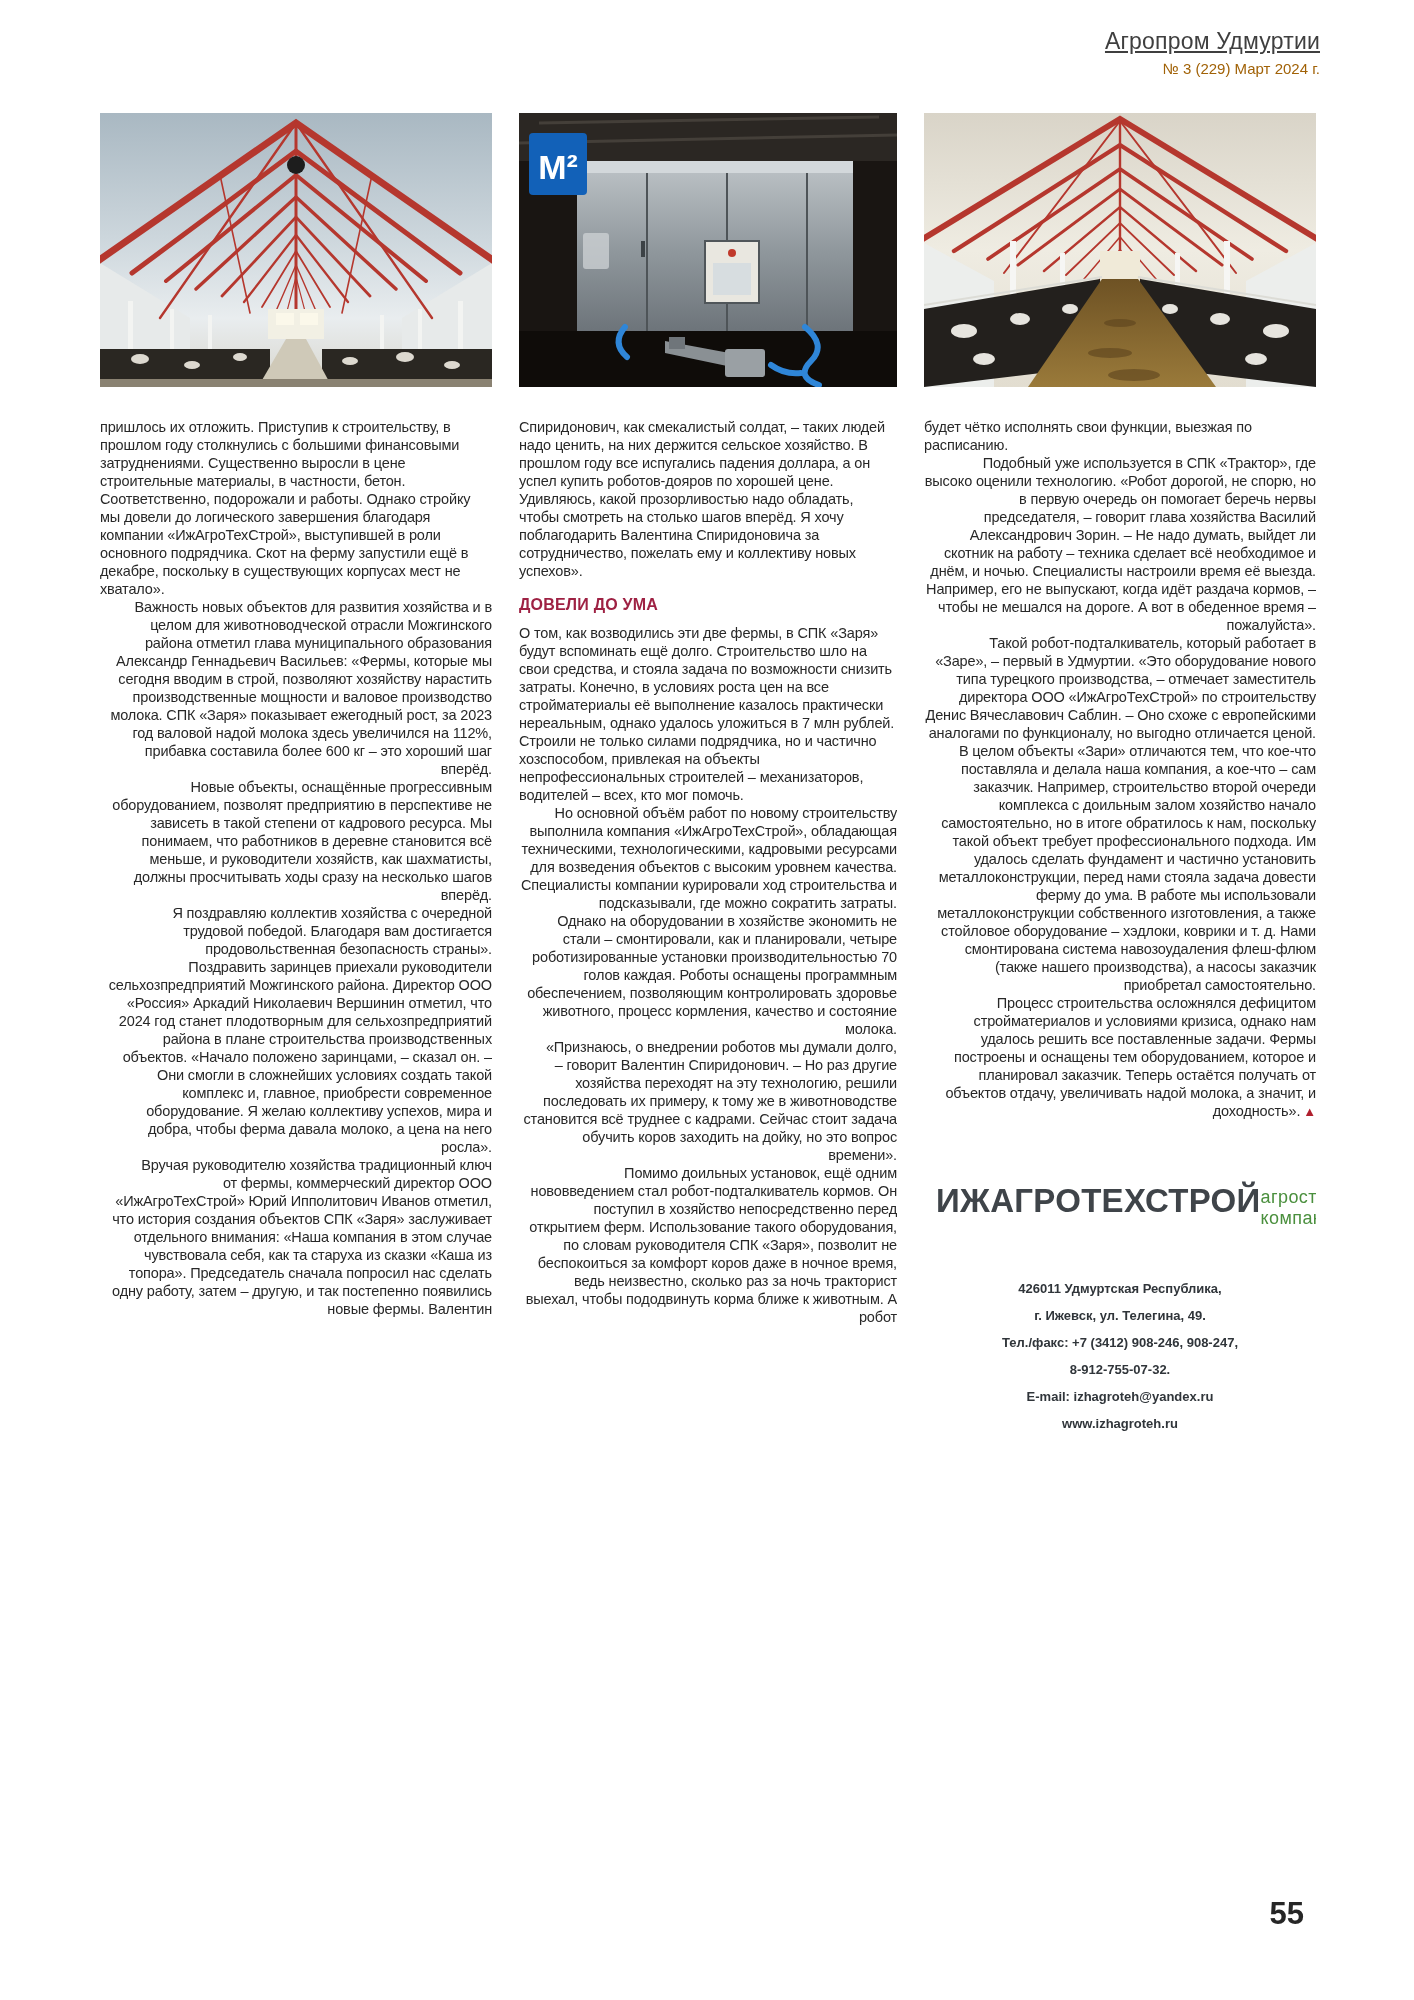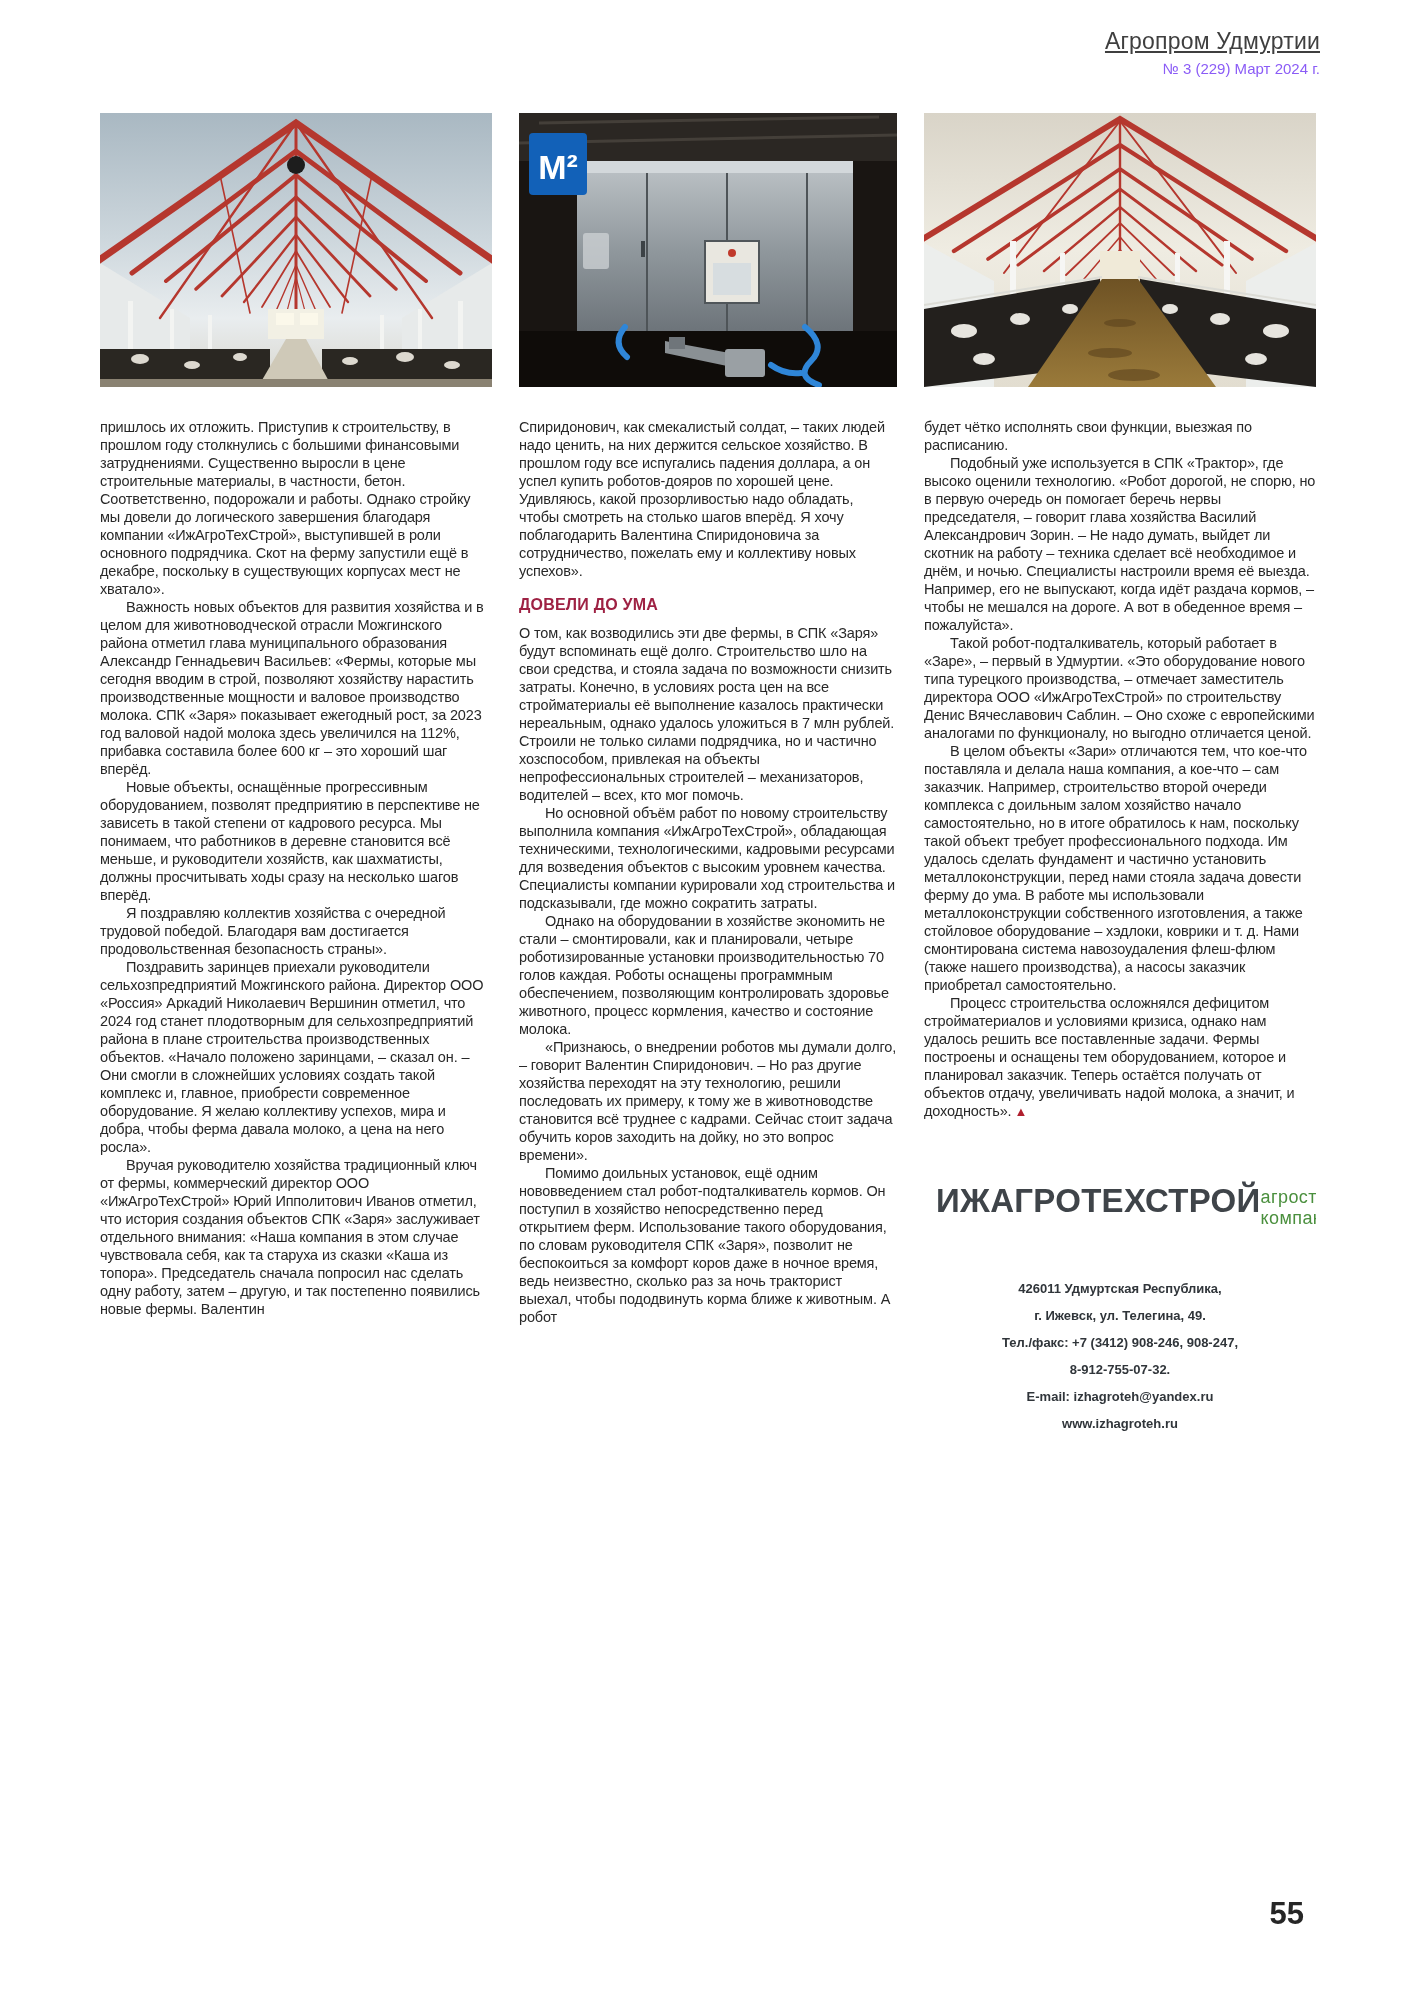--- a/index.html
+++ b/index.html
@@ -3,33 +3,33 @@
 <meta charset="utf-8">
 <style>
   html,body{margin:0;padding:0;background:#ffffff;}
   .page{
     position:relative;width:1414px;height:2000px;background:#ffffff;
     font-family:"Liberation Sans", sans-serif;color:#262626;overflow:hidden;
   }
   
   .mag-header{position:absolute;top:28px;right:94px;text-align:right;}
   .mag-title{font-size:23px;color:#3f3f3f;letter-spacing:0.2px;text-decoration:underline;}
-  .mag-issue{font-size:15px;color:#8b5cf6;margin-top:5px;}
+  .mag-issue{font-size:15px;color:#a16207;margin-top:5px;}
   
   .photos{position:absolute;top:113px;left:100px;width:1220px;display:flex;gap:27px;}
   .photo{display:block;overflow:hidden;background:#15803d;}
   .photo svg{display:block;}
   
   .columns{position:absolute;top:418px;left:100px;width:1220px;height:1492px;display:flex;gap:27px;overflow:hidden;}
   .col{overflow:hidden;}
   .col-1{width:392px;}
   .col-2{width:378px;}
   .col-3{width:392px;}
   .col p{margin:0;font-size:14.5px;line-height:18px;letter-spacing:-0.15px;color:#282828;}
-  .col p.indent{text-indent:26px;}
+  .col p.indent{text-indent:26px;text-align:right;}
   .section-heading{
     margin:14px 0 8px 0;font-size:16px;line-height:22px;font-weight:bold;
     color:#9e2143;letter-spacing:0.2px;
   }
   .end-mark{color:#b01f2e;font-size:13px;margin-left:3px;}
   
   .company{margin-top:42px;}
   .logo-row{display:flex;align-items:center;gap:12px;}
   .logo-text{display:flex;}
   .logo-title{font-size:33px;font-weight:800;color:#3f4449;letter-spacing:0.3px;line-height:34px;}

